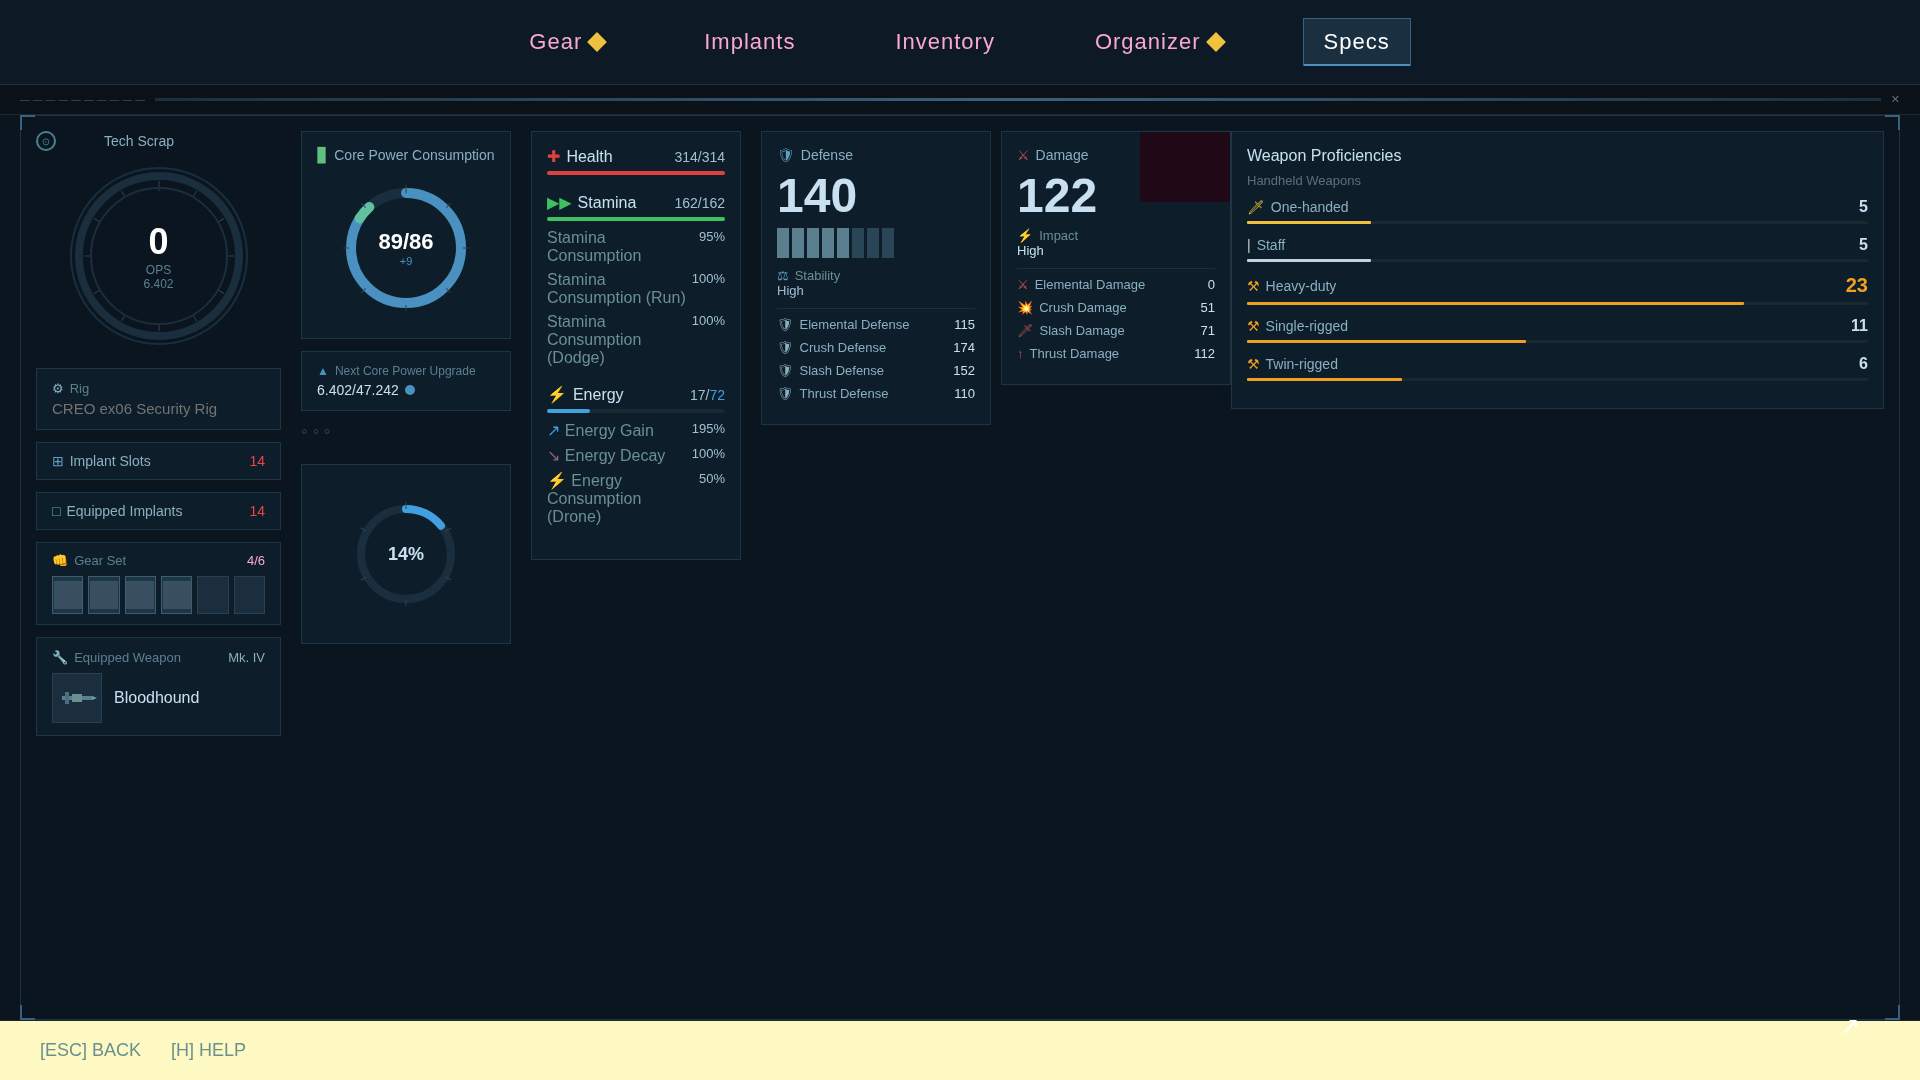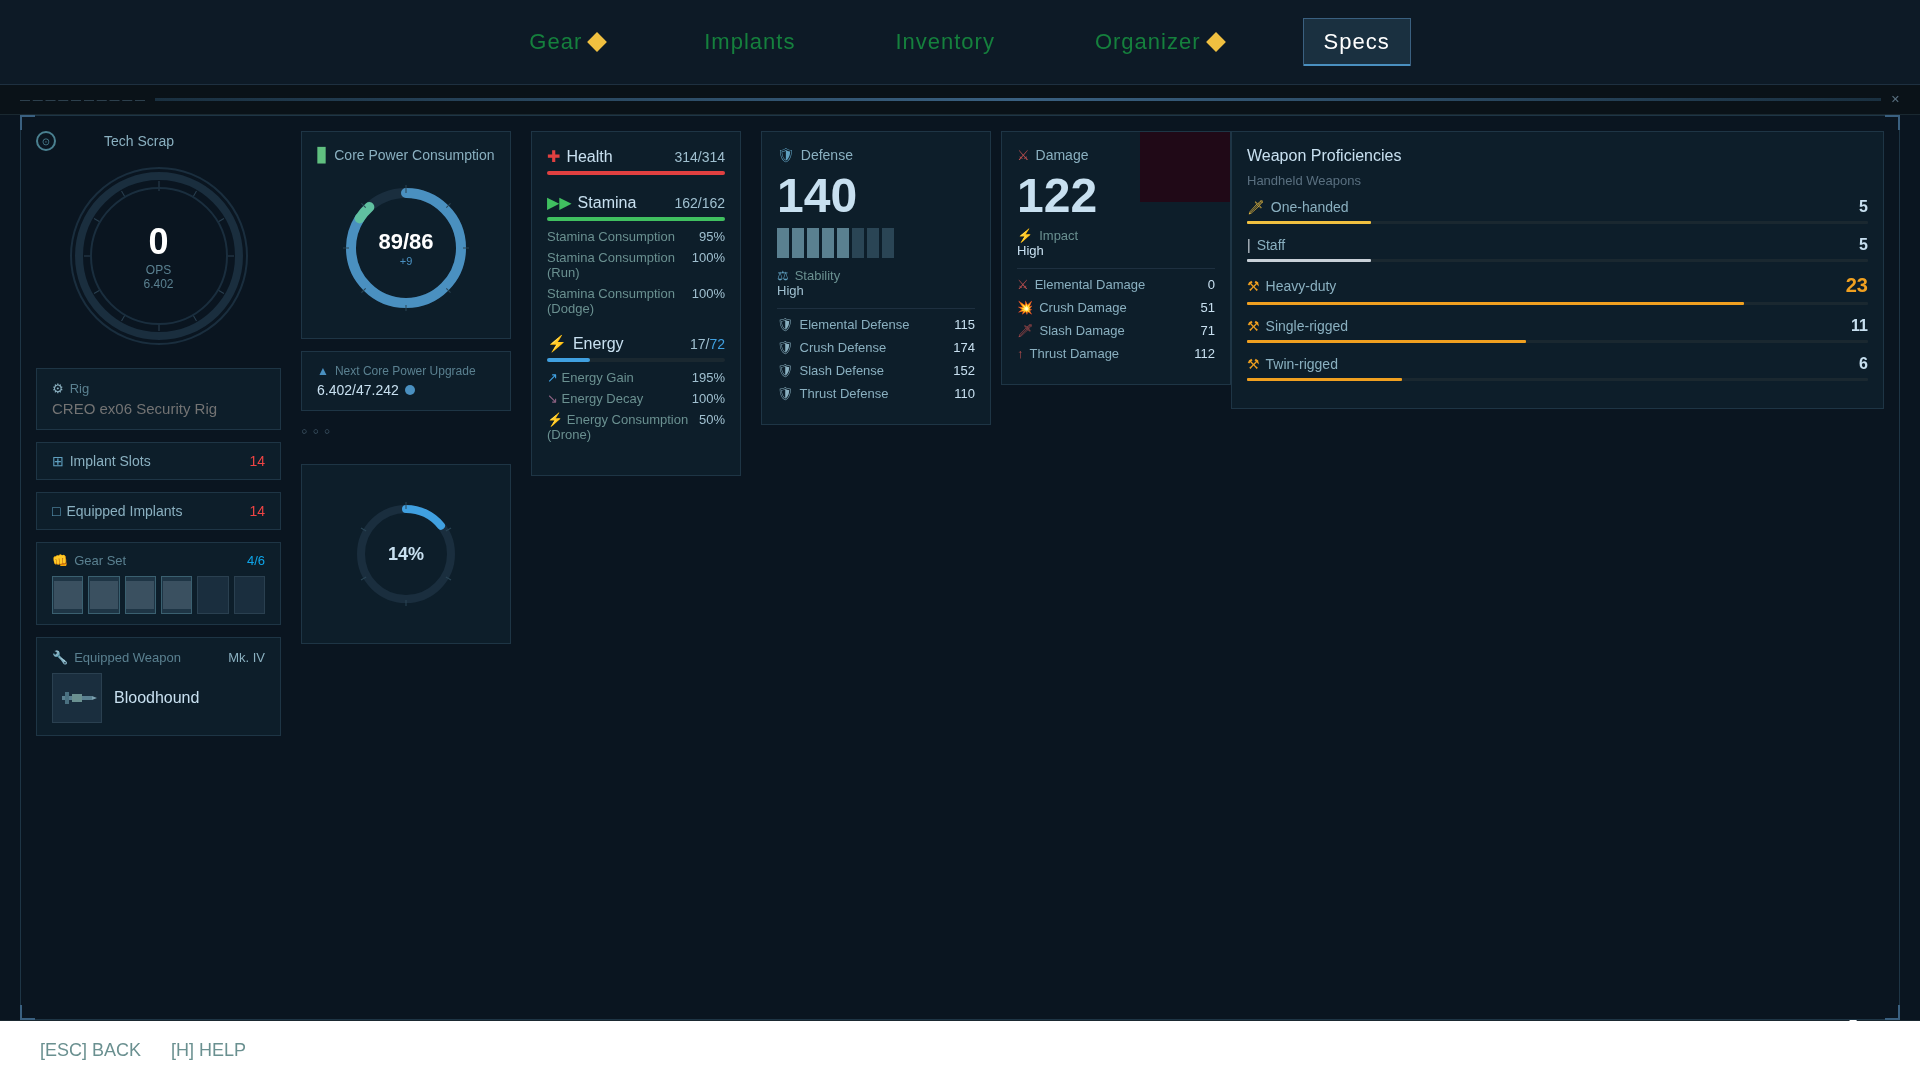--- a/index.html
+++ b/index.html
@@ -19,21 +19,21 @@
       justify-content: center;
       align-items: center;
       height: 85px;
       background: #0d1a26;
       border-bottom: 1px solid #1e3040;
       gap: 60px;
       position: relative;
     }
     .nav-item {
       font-size: 22px;
-      color: #15803d;
+      color: #f9a8d4;
       padding: 10px 20px;
       cursor: pointer;
       letter-spacing: 1px;
       position: relative;
       display: flex;
       align-items: center;
       gap: 8px;
     }
     .nav-item.active {
       color: #ffffff;
@@ -343,21 +343,21 @@
     }
     .vital-bar-fill {
       height: 100%;
       border-radius: 2px;
     }
     .vital-sub-row {
       display: flex;
       justify-content: space-between;
       margin-bottom: 6px;
     }
-    .vital-sub-label { font-size: 13px; color: #6a9090; }
+    .vital-sub-label { font-size: 16px; color: #6a9090; }
     .vital-sub-value { font-size: 13px; color: #a0c0d0; }
 
     
     .defense-panel {
       width: 230px;
       background: #0d1e2a;
       border: 1px solid #1e3545;
       padding: 15px;
     }
     .defense-title {
@@ -468,21 +468,21 @@
     }
     .prof-bar-fill {
       height: 100%;
       border-radius: 1px;
     }
     .rigged-title { font-size: 13px; color: #5a7080; margin: 15px 0 8px 0; }
 
     
     .bottom-bar {
       height: 60px;
-      background: #ffffff;
+      background: #fef9c3;
       border-top: 1px solid #1a2830;
       display: flex;
       align-items: center;
       padding: 0 40px;
       gap: 30px;
     }
     .bottom-hint { font-size: 18px; color: #6a9090; }
 
     .shield-icon { color: #60a0c0; }
     .damage-icon { color: #c05050; }
@@ -614,21 +614,21 @@
         <span style="color:#60a0c0;">□</span>
         <span>Equipped Implants</span>
       </div>
       <div class="stat-value">14</div>
     </div>
 
     <div class="gear-set-box">
       <div class="gear-set-label">
         <span style="color:#60a0c0;">👊</span>
         <span>Gear Set</span>
-        <span style="margin-left:auto; color:#0ea5e9;">4/6</span>
+        <span style="margin-left:auto; color:#f9a8d4;">4/6</span>
       </div>
       <div class="gear-slots">
         <div class="gear-slot filled">
             <div class="gear-slot-inner" style="background:#3a5060;"></div>
           </div>
         <div class="gear-slot filled">
             <div class="gear-slot-inner" style="background:#3a5060;"></div>
           </div>
         <div class="gear-slot filled">
             <div class="gear-slot-inner" style="background:#3a5060;"></div>

